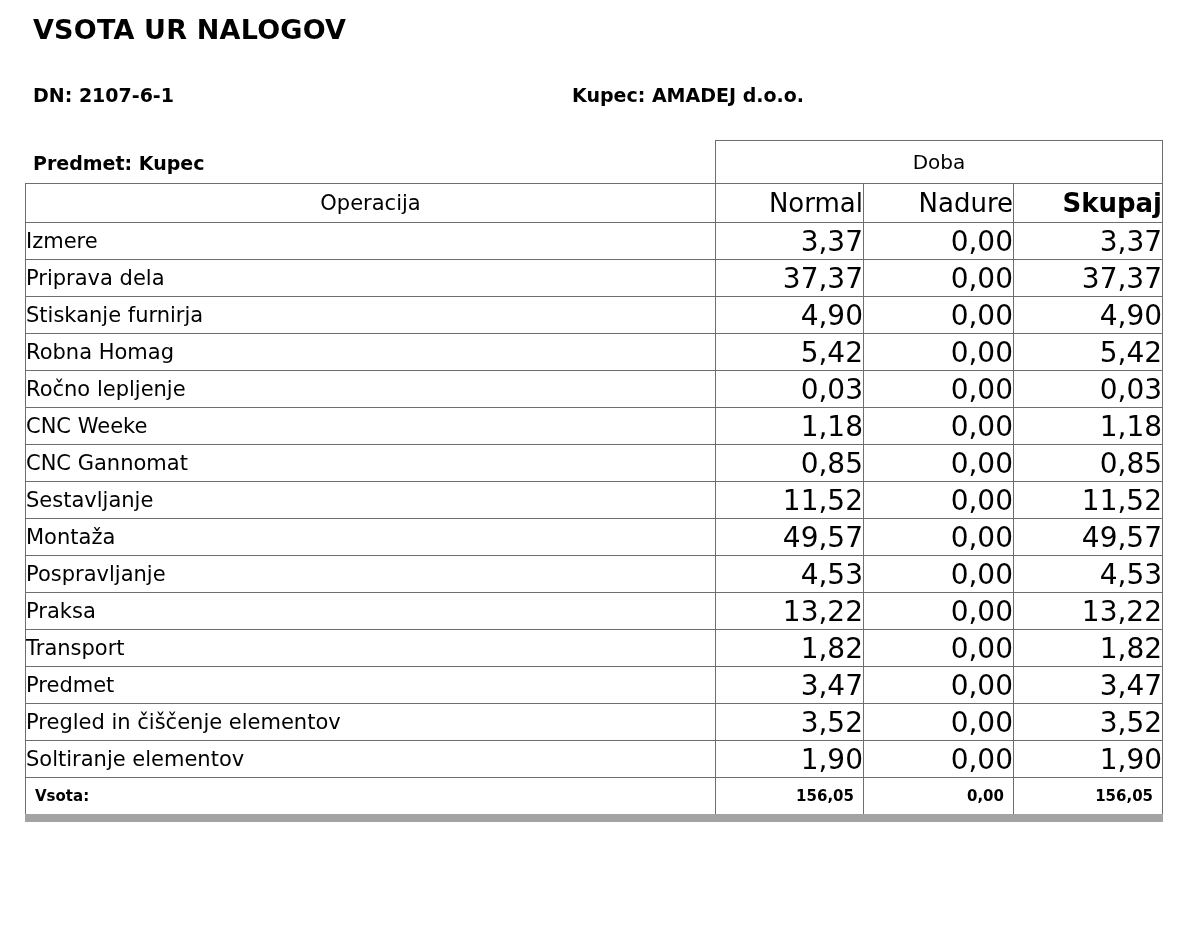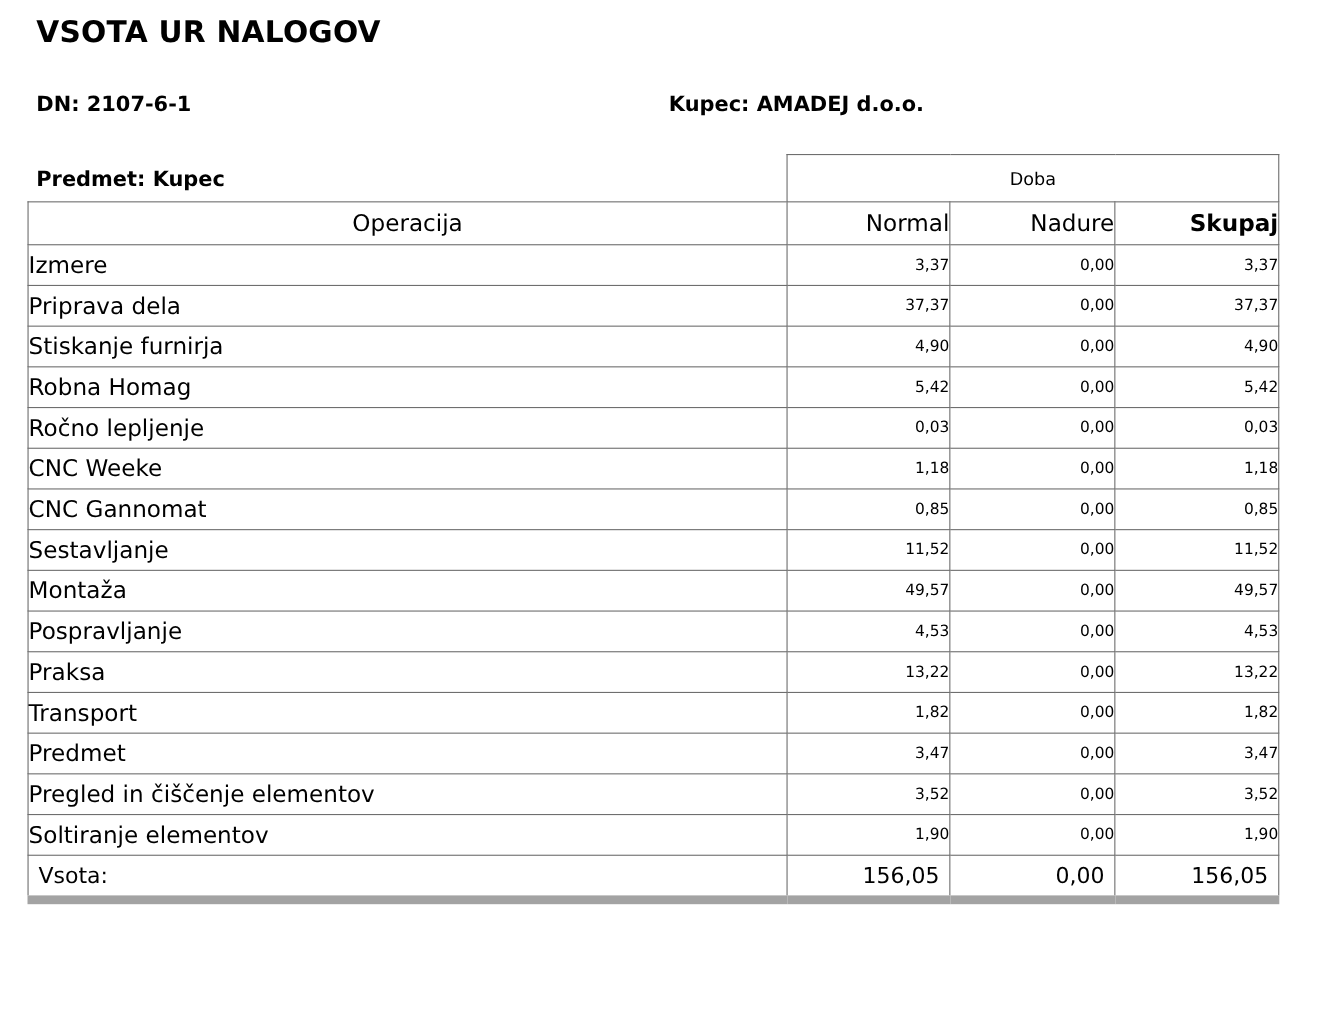--- a/index.html
+++ b/index.html
@@ -39,21 +39,20 @@
     font-weight: bold;
     white-space: nowrap;
   }
   .meta-kupec {
     position: absolute;
     left: 572px;
     top: 84px;
     font-size: 19px;
     font-weight: bold;
     white-space: nowrap;
-    margin-left: 36px;
   }
   .meta-predmet {
     position: absolute;
     left: 33px;
     top: 152px;
     font-size: 19px;
     font-weight: bold;
     white-space: nowrap;
   }
 
@@ -83,59 +82,59 @@
   
   .blank-corner {
     border: none !important;
     background: transparent !important;
     height: 42px;
   }
   .th-doba {
     height: 42px;
     text-align: center;
     vertical-align: middle;
-    font-size: 16px;
+    font-size: 20px;
   }
 
   
   .th-op {
     height: 38px;
     text-align: center;
     vertical-align: middle;
     font-size: 21px;
   }
   .th-num {
     height: 38px;
     text-align: right;
     vertical-align: middle;
     padding-right: 9px;
-    font-size: 21px;
+    font-size: 26px;
   }
   .th-num.bold { font-weight: bold; }
 
   
   .row-op {
     height: 36px;
     vertical-align: middle;
     padding-left: 9px;
     text-align: left;
     font-size: 21px;
   }
   .row-num {
     height: 36px;
     vertical-align: middle;
     padding-right: 9px;
     text-align: right;
-    font-size: 14px;
+    font-size: 28px;
   }
 
   
   tr.total-row td {
-    font-weight: normal;
-    font-size: 20px;
+    font-weight: bold;
+    font-size: 15px;
     height: 36px;
     border-bottom: 8px solid #a3a3a3;
   }
   tr.total-row td.row-op { padding-left: 9px; }
   tr.total-row td.row-num { padding-right: 9px; }
 </style>
 </head>
 <body>
 
 <div class="page">

